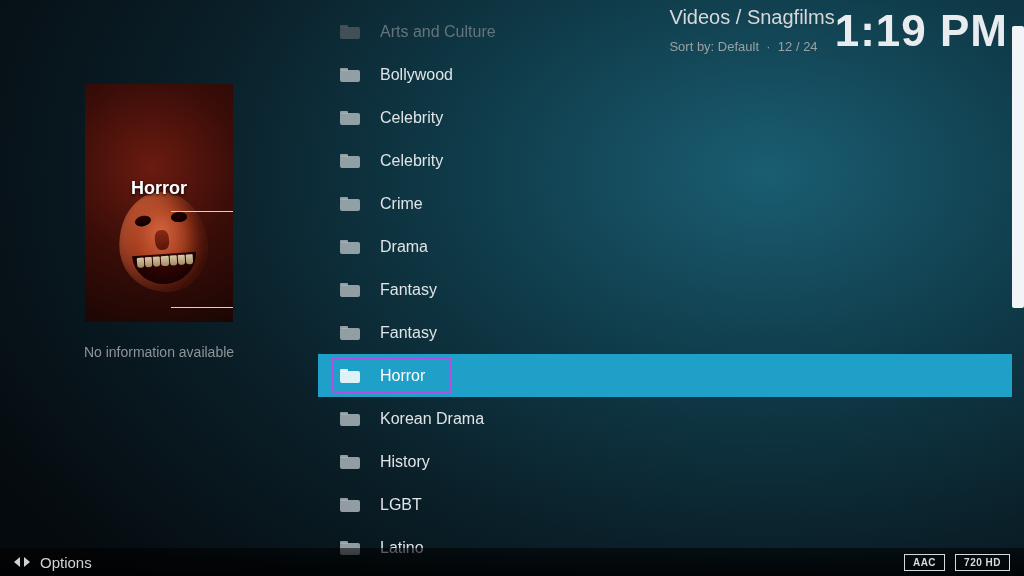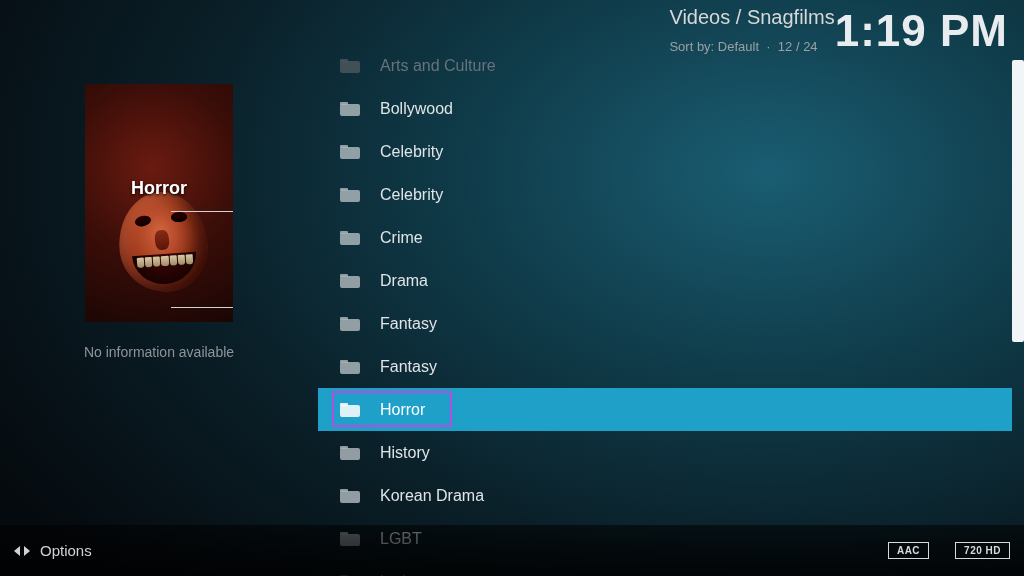--- a/index.html
+++ b/index.html
@@ -43,21 +43,21 @@
   .teeth i { flex:1; background:linear-gradient(#d9caa8,#a08a66); border-radius:1px 1px 3px 3px; }
 
   .rule { position:absolute; left:86px; width:138px; height:1px; background:#cfd3d5; }
   .rule.top { top:127px; }
   .rule.bot { top:223px; }
   .preview-title { position:absolute; left:0; top:94px; width:148px; text-align:center; color:#fff; font-weight:700; font-size:18px; text-shadow: 0 1px 3px #000; }
 
   .noinfo { margin-top: 22px; color:#8e9498; font-size:14px; }
 
   
-  .main { position:absolute; left:318px; top:0; right:0; bottom:40px;margin-top:34px; }
+  .main { position:absolute; left:318px; top:0; right:0; bottom:40px; }
   .list { position:absolute; top:10px; left:0; right:12px; bottom:0; }
   .row { height:43px; display:flex; align-items:center; padding-left:22px; font-size:16px; color:#e0e4e6; position:relative; }
   .row.dim { color:#66737a; }
   .row .folder { width:20px; height:14px; margin-right:20px; position:relative; flex:0 0 auto; }
   .row .folder::before { content:""; position:absolute; left:0; top:0; width:8px; height:3px; background:currentColor; border-radius:1px 1px 0 0; opacity:0.85; }
   .row .folder::after  { content:""; position:absolute; left:0; top:2px; width:20px; height:12px; background:currentColor; border-radius:2px; opacity:0.85; }
   .row .folder { color:#a9b4b9; }
   .row.dim .folder { color:#4b565c; }
   .row.selected {
     background:#1fa0c9; color:#fff;
@@ -65,30 +65,30 @@
   .row.selected .folder { color:#fff; }
   .row .hlbox {
     position:absolute; left:14px; top:3px; width:120px; height:36px;
     border:2px solid #b54de0; border-radius:2px; pointer-events:none;
   }
 
   
   .scrollbar { position:absolute; top:26px; right:0; width:12px; height:282px; background:#f1f5f7; border-radius:2px; }
 
   
-  .bottombar { position:absolute; left:0; right:0; bottom:0; height:51px; background:linear-gradient( to top, rgba(0,0,0,0.85), rgba(0,0,0,0.55)); display:flex; align-items:center; justify-content:space-between; padding:0 14px; }
+  .bottombar { position:absolute; left:0; right:0; bottom:0; height:28px; background:linear-gradient( to top, rgba(0,0,0,0.85), rgba(0,0,0,0.55)); display:flex; align-items:center; justify-content:space-between; padding:0 14px; }
   .options { display:flex; align-items:center; gap:10px; color:#cfd3d5; font-size:15px; }
   .opt-icon { width:16px; height:16px; position:relative; }
   .opt-icon::before, .opt-icon::after {
     content:""; position:absolute; top:3px; width:0; height:0;
     border-top:5px solid transparent; border-bottom:5px solid transparent;
   }
   .opt-icon::before { left:0; border-right:6px solid #cfd3d5; }
   .opt-icon::after  { right:0; border-left:6px solid #cfd3d5; }
-  .badges { display:flex; gap:26px; }
+  .badges { display:flex; gap:10px; }
   .badge { border:1px solid #d6dadd; color:#d6dadd; font-size:10px; letter-spacing:0.5px; padding:2px 8px; font-weight:700; }
 </style>
 </head>
 <body>
 
 <div class="header">
   <div>
     <div class="breadcrumb">Videos / Snagfilms</div>
     <div class="sortline">
       <span>Sort by:</span>
@@ -157,25 +157,25 @@
         <span class="folder"></span>
         <span>Fantasy</span>
       </div>
       <div class="row selected">
         <span class="folder"></span>
         <span>Horror</span>
         <span class="hlbox"></span>
       </div>
       <div class="row">
         <span class="folder"></span>
-        <span>History</span>
+        <span>Korean Drama</span>
       </div>
       <div class="row">
         <span class="folder"></span>
-        <span>Korean Drama</span>
+        <span>History</span>
       </div>
       <div class="row">
         <span class="folder"></span>
         <span>LGBT</span>
       </div>
       <div class="row">
         <span class="folder"></span>
         <span>Latino</span>
       </div>
     </div>

